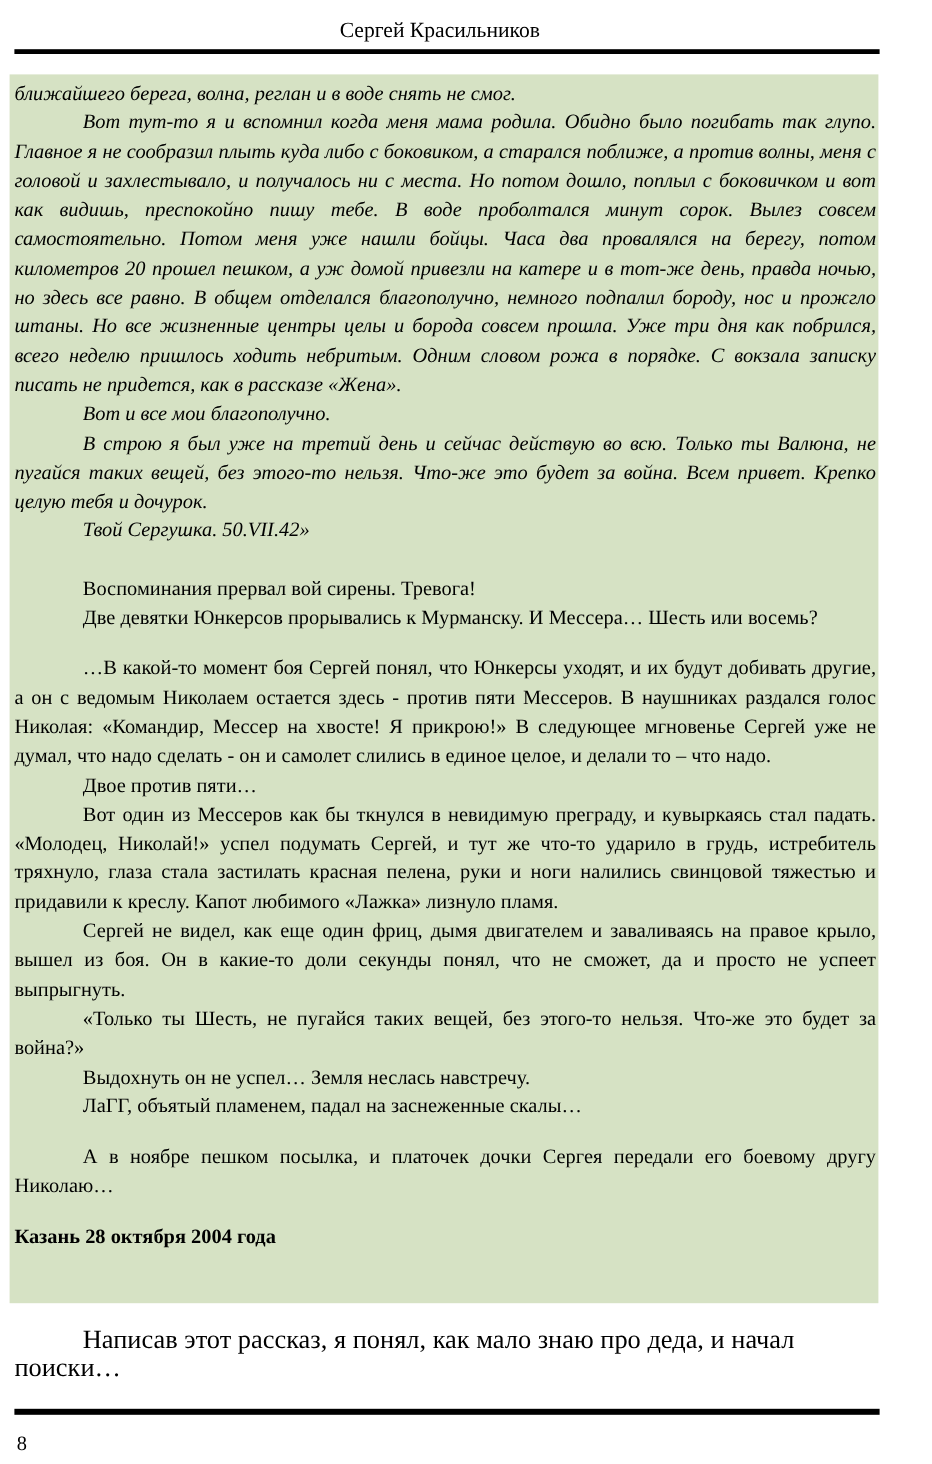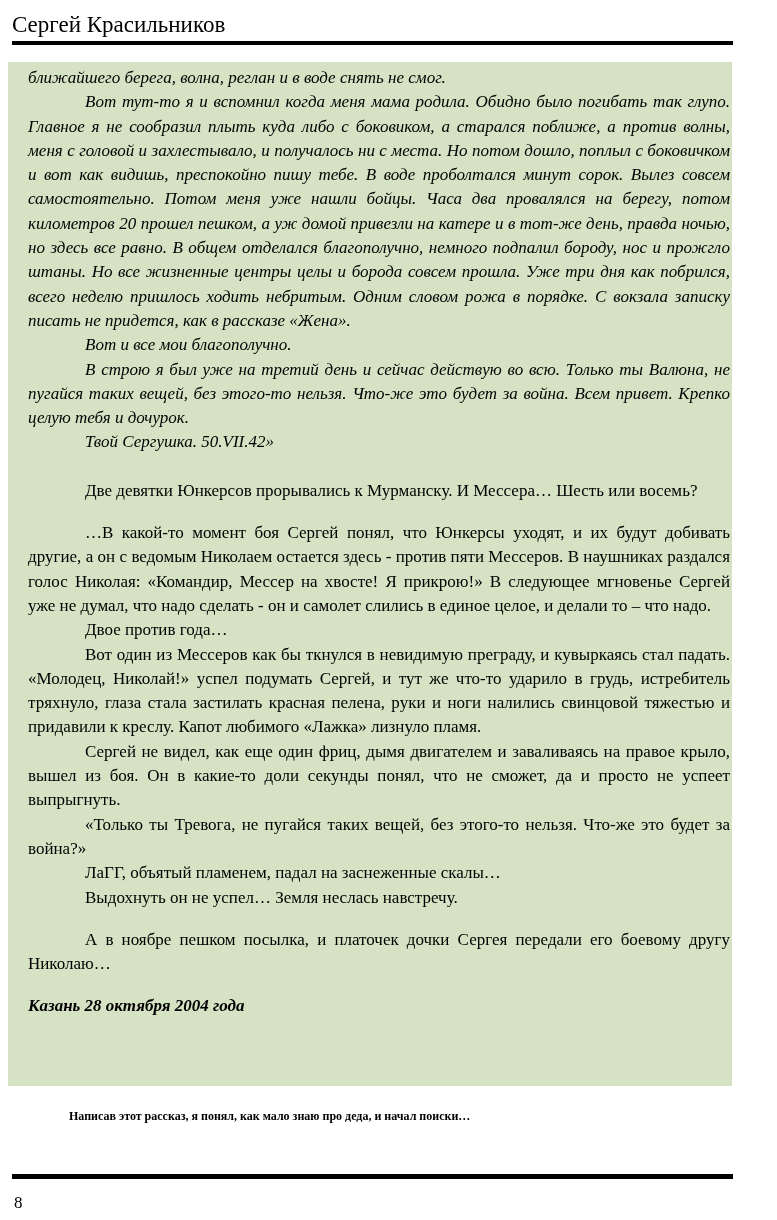--- a/index.html
+++ b/index.html
@@ -10,61 +10,60 @@
     position: relative;
     font-family: "Liberation Serif", "DejaVu Serif", serif;
     color: #000000;
     overflow: hidden;
   }
   .page { width: 777px; height: 1220px; position: relative; }
 
   
   .header-line {
     margin: 14px 56px 0 12px;
-    text-align: left;
-    font-size: 23px;
+    text-align: center;
+    font-size: 18px;
     line-height: 22px;
   }
   .header-rule {
     margin: 5px 44px 0 12px;
     height: 4px;
     background: #000000;
   }
 
   
   .story-block {
     margin: 17px 0 0 8px;
     width: 724px;
     min-height: 1024px;
     background: #d6e2c4;
-    padding: 4px 2px 18px 20px;
+    padding: 4px 2px 18px 4px;
   }
   .story-block p {
     font-size: 17px;
     line-height: 24.3px;
     text-align: justify;
   }
   .story-block p.indent { text-indent: 57px; }
   .letter-section p { font-style: italic; }
   .blank-line { height: 24px; }
   .blank-line.small { height: 18px; }
   .dateline {
     font-weight: bold;
-    font-style: italic;
     text-align: center;
     padding-right: 2px;
   }
 
   
   .afterword {
     margin: 18px 44px 0 12px;
     text-indent: 57px;
-    font-size: 12px;
+    font-size: 22px;
     line-height: 24.3px;
-    font-weight: bold;
+    font-weight: normal;
   }
 
   
   .footer-rule {
     position: absolute;
     left: 12px;
     top: 1160px;
     width: 721px;
     height: 5px;
     background: #000000;
@@ -91,29 +90,30 @@
       <p>ближайшего берега, волна, реглан и в воде снять не смог.</p>
       <p class="indent">Вот тут-то я и вспомнил когда меня мама родила. Обидно было погибать так глупо. Главное я не сообразил плыть куда либо с боковиком, а старался поближе, а против волны, меня с головой и захлестывало, и получалось ни с места. Но потом дошло, поплыл с боковичком и вот как видишь, преспокойно пишу тебе. В воде проболтался минут сорок. Вылез совсем самостоятельно. Потом меня уже нашли бойцы. Часа два провалялся на берегу, потом километров 20 прошел пешком, а уж домой привезли на катере и в тот-же день, правда ночью, но здесь все равно. В общем отделался благополучно, немного подпалил бороду, нос и прожгло штаны. Но все жизненные центры целы и борода совсем прошла. Уже три дня как побрился, всего неделю пришлось ходить небритым. Одним словом рожа в порядке. С вокзала записку писать не придется, как в рассказе «Жена».</p>
       <p class="indent">Вот и все мои благополучно.</p>
       <p class="indent">В строю я был уже на третий день и сейчас действую во всю. Только ты Валюна, не пугайся таких вещей, без этого-то нельзя. Что-же это будет за война. Всем привет. Крепко целую тебя и дочурок.</p>
       <p class="indent">Твой Сергушка. 50.VII.42»</p>
     </div>
 
     <div class="blank-line"></div>
 
     <div class="narrative-section">
+      <p class="indent">Воспоминания прервал вой сирены. Тревога!</p>
       <p class="indent">Две девятки Юнкерсов прорывались к Мурманску. И Мессера… Шесть или восемь?</p>
       <div class="blank-line small"></div>
       <p class="indent">…В какой-то момент боя Сергей понял, что Юнкерсы уходят, и их будут добивать другие, а он с ведомым Николаем остается здесь - против пяти Мессеров. В наушниках раздался голос Николая: «Командир, Мессер на хвосте! Я прикрою!» В следующее мгновенье Сергей уже не думал, что надо сделать - он и самолет слились в единое целое, и делали то – что надо.</p>
-      <p class="indent">Двое против года…</p>
+      <p class="indent">Двое против пяти…</p>
       <p class="indent">Вот один из Мессеров как бы ткнулся в невидимую преграду, и кувыркаясь стал падать. «Молодец, Николай!» успел подумать Сергей, и тут же что-то ударило в грудь, истребитель тряхнуло, глаза стала застилать красная пелена, руки и ноги налились свинцовой тяжестью и придавили к креслу. Капот любимого «Лажка» лизнуло пламя.</p>
       <p class="indent">Сергей не видел, как еще один фриц, дымя двигателем и заваливаясь на правое крыло, вышел из боя. Он в какие-то доли секунды понял, что не сможет, да и просто не успеет выпрыгнуть.</p>
-      <p class="indent">«Только ты Тревога, не пугайся таких вещей, без этого-то нельзя. Что-же это будет за война?»</p>
+      <p class="indent">«Только ты Шесть, не пугайся таких вещей, без этого-то нельзя. Что-же это будет за война?»</p>
+      <p class="indent">Выдохнуть он не успел… Земля неслась навстречу.</p>
       <p class="indent">ЛаГГ, объятый пламенем, падал на заснеженные скалы…</p>
-      <p class="indent">Выдохнуть он не успел… Земля неслась навстречу.</p>
       <div class="blank-line small"></div>
       <p class="indent">А в ноябре пешком посылка, и платочек дочки Сергея передали его боевому другу Николаю…</p>
     </div>
 
     <div class="blank-line small"></div>
 
     <p class="dateline">Казань 28 октября 2004 года</p>
 
   </div>
 

